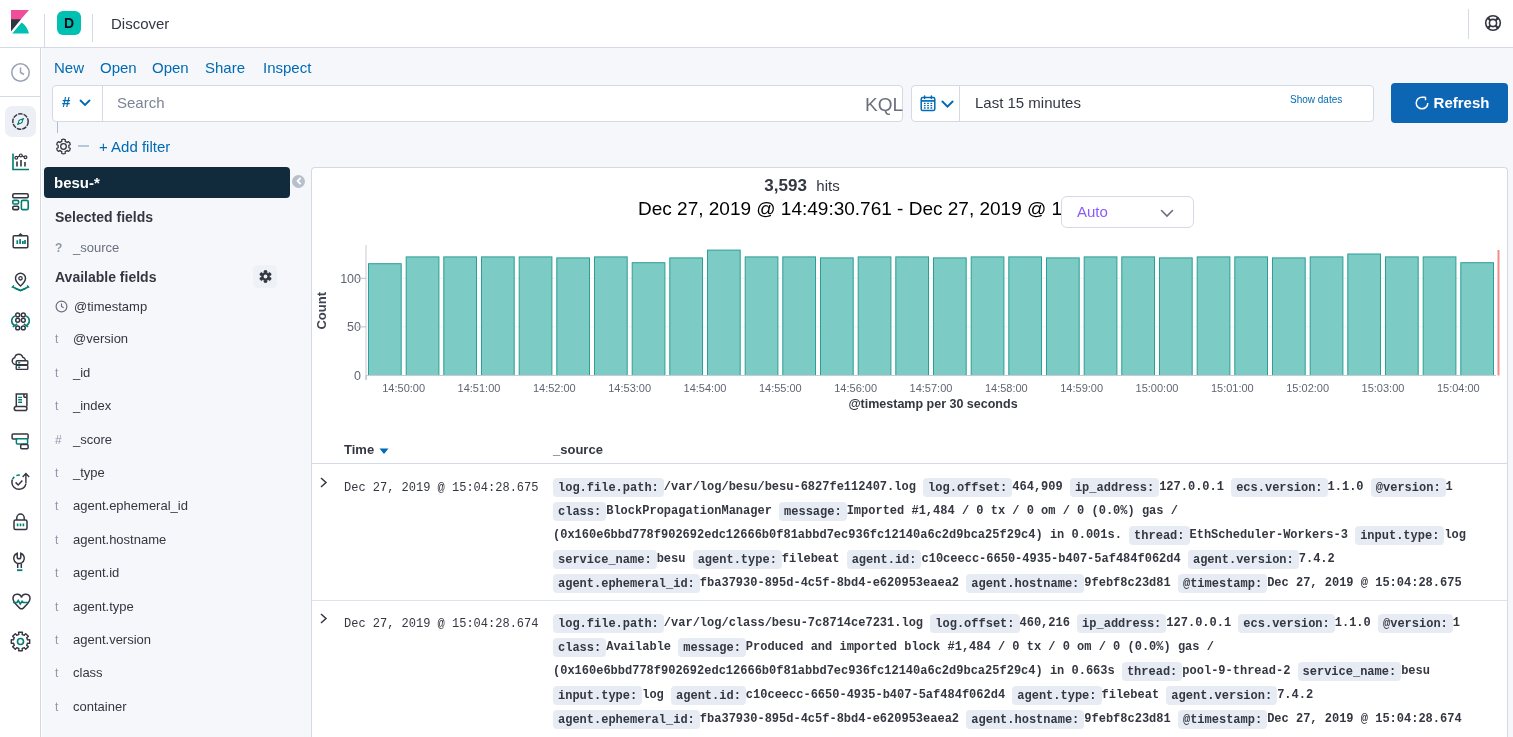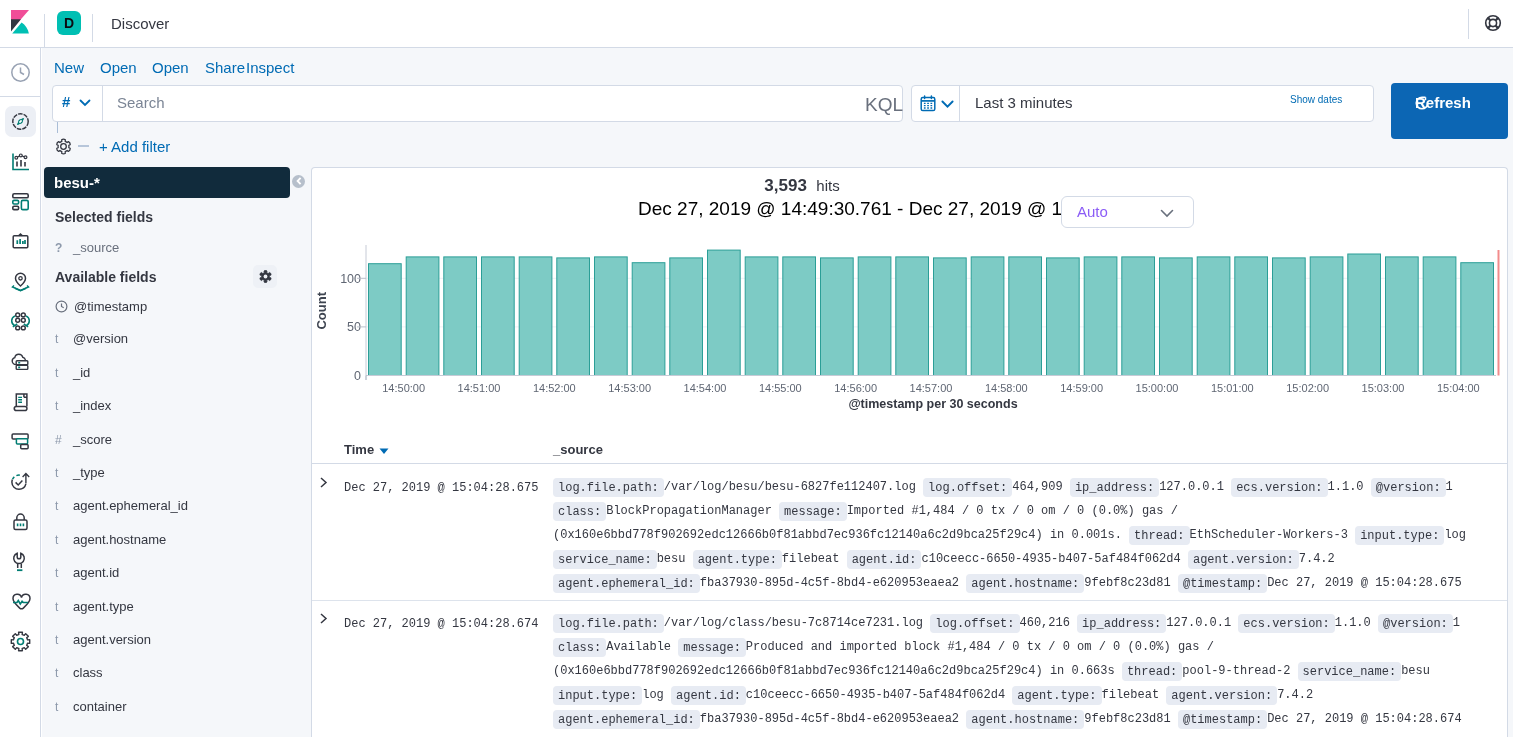--- a/index.html
+++ b/index.html
@@ -15,38 +15,38 @@
   .vsep { position:absolute; width:1px; background:#d3dae6; }
   
   #leftnav { position:absolute; left:0; top:48px; width:41px; height:689px; background:#fff;
     border-right:1px solid #d3dae6; z-index:4; }
   .ni { position:absolute; left:10px; width:21px; height:21px; z-index:7; }
   #discsel { position:absolute; left:5px; top:106px; width:31px; height:31px; background:#eceff5; border-radius:7px; z-index:6; }
   
   #content-bg { position:absolute; left:42px; top:48px; width:1471px; height:689px; background:#f5f7fa; }
   .menulink { position:absolute; top:59px; font-size:15px; color:#006bb4; }
   .box { position:absolute; background:#fff; border:1px solid #d3dae6; }
-  #refresh { position:absolute; left:1391px; top:83px; width:117px; height:56px; background:#0c66b4;
-    border-radius:4px; color:#fff; font-size:15px; font-weight:700; line-height:40px; }
+  #refresh { position:absolute; left:1391px; top:83px; width:117px; height:40px; background:#0c66b4;
+    border-radius:4px; color:#fff; font-size:15px; font-weight:700; text-align:center; line-height:40px; }
   
   #besu { position:absolute; left:44px; top:167px; width:246px; height:31px; background:#112b3c;
     border-radius:4px; color:#fff; font-size:15px; font-weight:700; line-height:31px; padding-left:10px; }
   #collapse { position:absolute; left:292px; top:174.5px; width:13px; height:13px; border-radius:50%;
     background:#b6bfcb; text-align:center; }
   .sbhead { position:absolute; left:55px; font-size:14px; font-weight:700; color:#343741; }
   .frow { position:absolute; left:55px; font-size:13px; color:#343741; }
   .ficon { display:inline-block; width:18px; color:#8d99ab; font-size:12px; }
   
   #mainpanel { position:absolute; left:311px; top:167px; width:1197px; height:570px; background:#fff;
     border:1px solid #d3dae6; border-radius:4px 4px 0 0; border-bottom:none; }
   
   .mono { font-family:"Liberation Mono", monospace; font-size:12px; color:#343741; }
   .pill { background:#e7ebf3; border-radius:4px; padding:2.5px 5px; }
   .srcline { position:absolute; left:553px; height:24px; line-height:24px; white-space:nowrap;
-    font-family:"Liberation Mono", monospace; font-size:12px; color:#343741; }
+    font-family:"Liberation Mono", monospace; font-size:12px; color:#343741;font-weight:bold; }
 </style>
 </head>
 <body>
 <div id="content-bg"></div>
 
 <div id="topbar">
   <svg class="abs" style="left:11px;top:10px" width="18" height="24" viewBox="0 0 18 24">
     <path fill="#f04e98" d="M0 0 H18 L0 20.6 Z"></path>
     <path fill="#2f3640" d="M0 9.3 L9.9 9.3 L0 21.5 Z"></path>
     <path fill="#00bfb3" d="M10.6 12.5 C14.3 14.9 17.1 18.9 17.9 23.4 L1.2 23.4 Z"></path>
@@ -183,21 +183,21 @@
         <circle cx="10.5" cy="10.5" r="3" stroke="#017d73" stroke-width="1.6"></circle>
       </g>
     </svg>
     <div class="abs" style="left:0;top:96px;width:41px;height:1px;background:#d3dae6;z-index:7"></div>
   </div>
 
 <div class="menulink" style="left:54px">New</div>
 <div class="menulink" style="left:100px">Open</div>
 <div class="menulink" style="left:152px">Open</div>
 <div class="menulink" style="left:205px">Share</div>
-<div class="menulink" style="left:246px">Inspect</div>
+<div class="menulink" style="left:263px">Inspect</div>
 
 <div class="box" style="left:52px;top:85px;width:851px;height:37px;border-radius:4px"></div>
 <div class="vsep" style="left:102px;top:86px;height:35px;background:#d3dae6"></div>
 <div class="abs" style="left:62px;top:93px;font-size:15px;font-weight:700;color:#006bb4">#</div>
 <svg class="abs" style="left:79px;top:99px" width="12" height="8" viewBox="0 0 12 8">
   <path d="M1.5 1.5 L6 6 L10.5 1.5" fill="none" stroke="#006bb4" stroke-width="1.8" stroke-linecap="round"></path>
 </svg>
 <div class="abs" style="left:117px;top:94px;font-size:15px;color:#7b8595">Search</div>
 <div class="abs" style="left:865px;top:94px;font-size:19px;color:#69707d">KQL</div>
 
@@ -209,21 +209,21 @@
   <g fill="none" stroke="#006bb4" stroke-width="1.5">
     <rect x="1.2" y="2.6" width="13.6" height="13" rx="1.6"></rect>
     <path d="M1.2 5.9 H14.8" stroke-width="1.7"></path>
     <path d="M4.6 0.9 V3.4 M11.4 0.9 V3.4" stroke-linecap="round"></path>
     <path d="M3.9 8.4 H5.6 M7.2 8.4 H8.9 M10.5 8.4 H12.2 M3.9 10.7 H5.6 M7.2 10.7 H8.9 M10.5 10.7 H12.2 M3.9 13 H5.6 M7.2 13 H8.9 M10.5 13 H12.2" stroke-width="1.3"></path>
   </g>
 </svg>
 <svg class="abs" style="left:941px;top:99.5px" width="13" height="9" viewBox="0 0 13 9">
   <path d="M1.4 1.5 L6.5 6.6 L11.6 1.5" fill="none" stroke="#006bb4" stroke-width="1.9" stroke-linecap="round"></path>
 </svg>
-<div class="abs" style="left:975px;top:94px;font-size:15px;color:#343741">Last 3 minutes</div>
+<div class="abs" style="left:975px;top:94px;font-size:15px;color:#343741">Last 15 minutes</div>
 <div class="abs" style="left:1290px;top:94px;font-size:10px;color:#006bb4">Show dates</div>
 
 <div id="refresh"><span style="margin-left:24px">Refresh</span></div>
 <svg class="abs" style="left:1414px;top:95px;z-index:6" width="16" height="16" viewBox="0 0 16 16">
   <path d="M13.8 8 A5.8 5.8 0 1 1 8 2.2 L11.5 2.2 M11.5 2.2 L11.5 5.2 M11.5 2.2" fill="none" stroke="#fff" stroke-width="1.5"></path>
 </svg>
 
 <svg class="abs gearsvg" style="left:55px;top:138px" width="17" height="17" viewBox="0 0 17 17">
     <path d="M6.64 1.85 Q8.50 0.50 10.36 1.85 L10.15 3.36 A5.4 5.4 0 0 1 12.13 4.50 L13.33 3.57 Q15.43 4.50 15.18 6.78 L13.78 7.36 A5.4 5.4 0 0 1 13.78 9.64 L15.18 10.22 Q15.43 12.50 13.33 13.43 L12.13 12.50 A5.4 5.4 0 0 1 10.15 13.64 L10.36 15.15 Q8.50 16.50 6.64 15.15 L6.85 13.64 A5.4 5.4 0 0 1 4.87 12.50 L3.67 13.43 Q1.57 12.50 1.82 10.22 L3.22 9.64 A5.4 5.4 0 0 1 3.22 7.36 L1.82 6.78 Q1.57 4.50 3.67 3.57 L4.87 4.50 A5.4 5.4 0 0 1 6.85 3.36 Z" fill="none" stroke="#343741" stroke-width="1.25" stroke-linejoin="round"></path>
      <circle cx="8.5" cy="8.5" r="2.8" fill="none" stroke="#343741" stroke-width="1.3"></circle>

